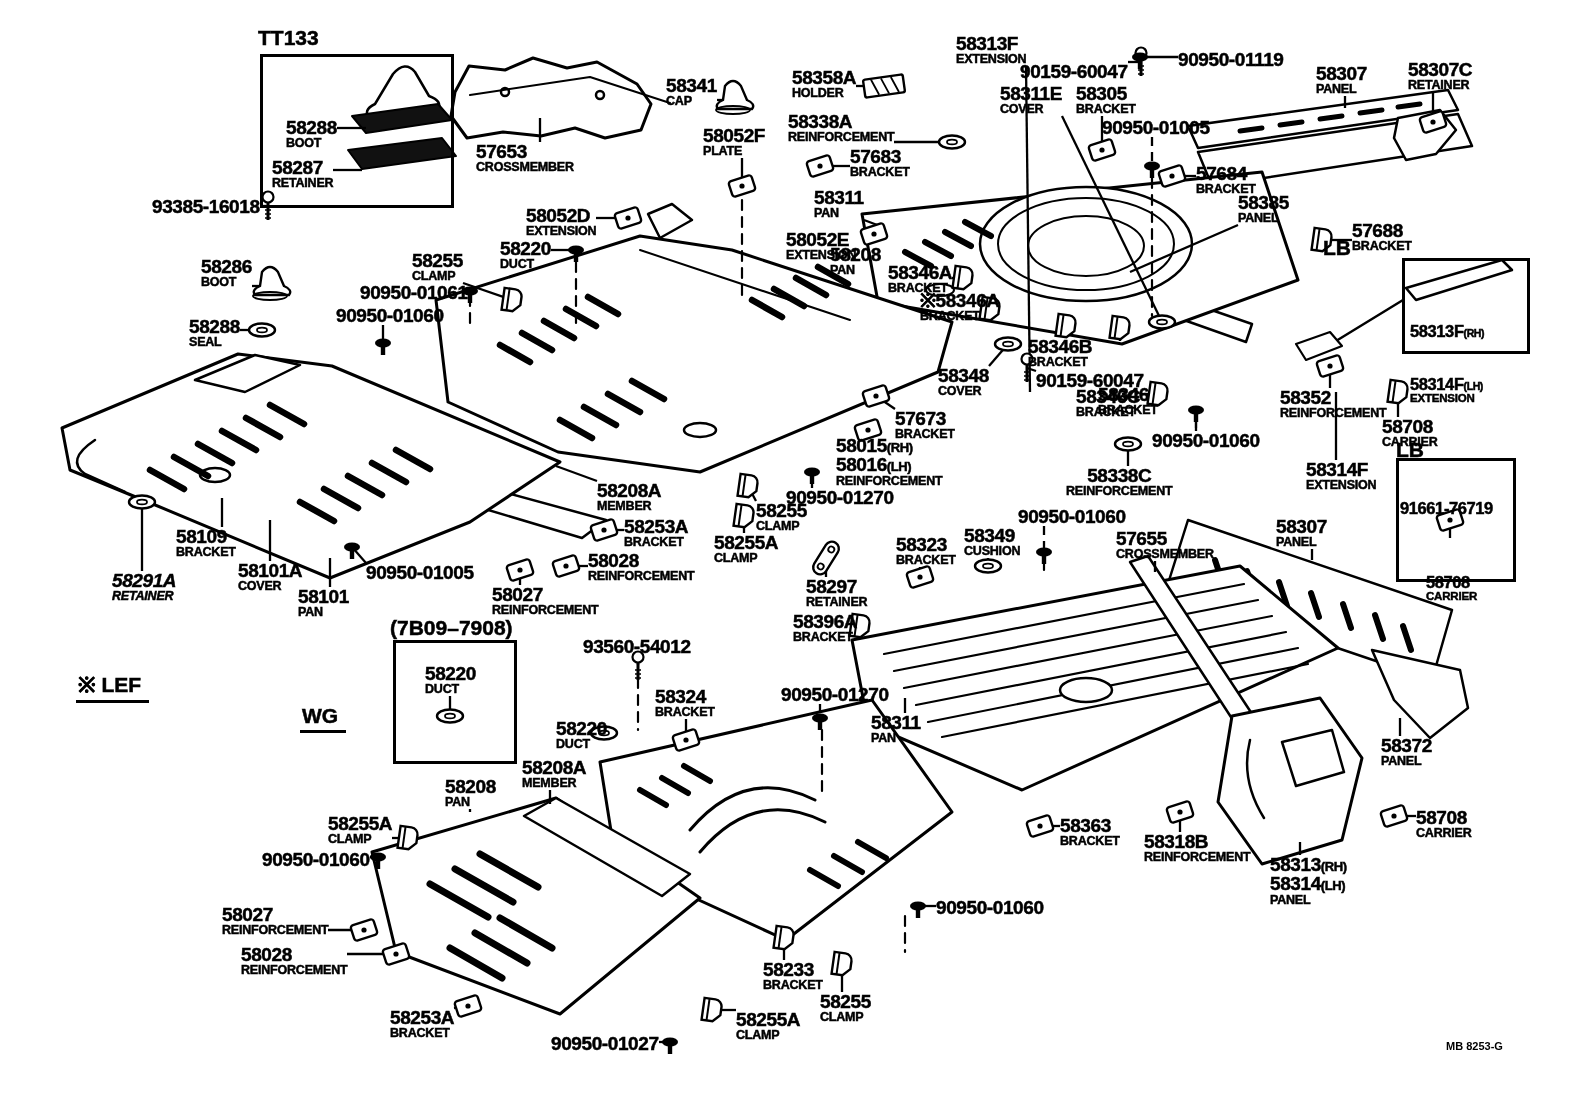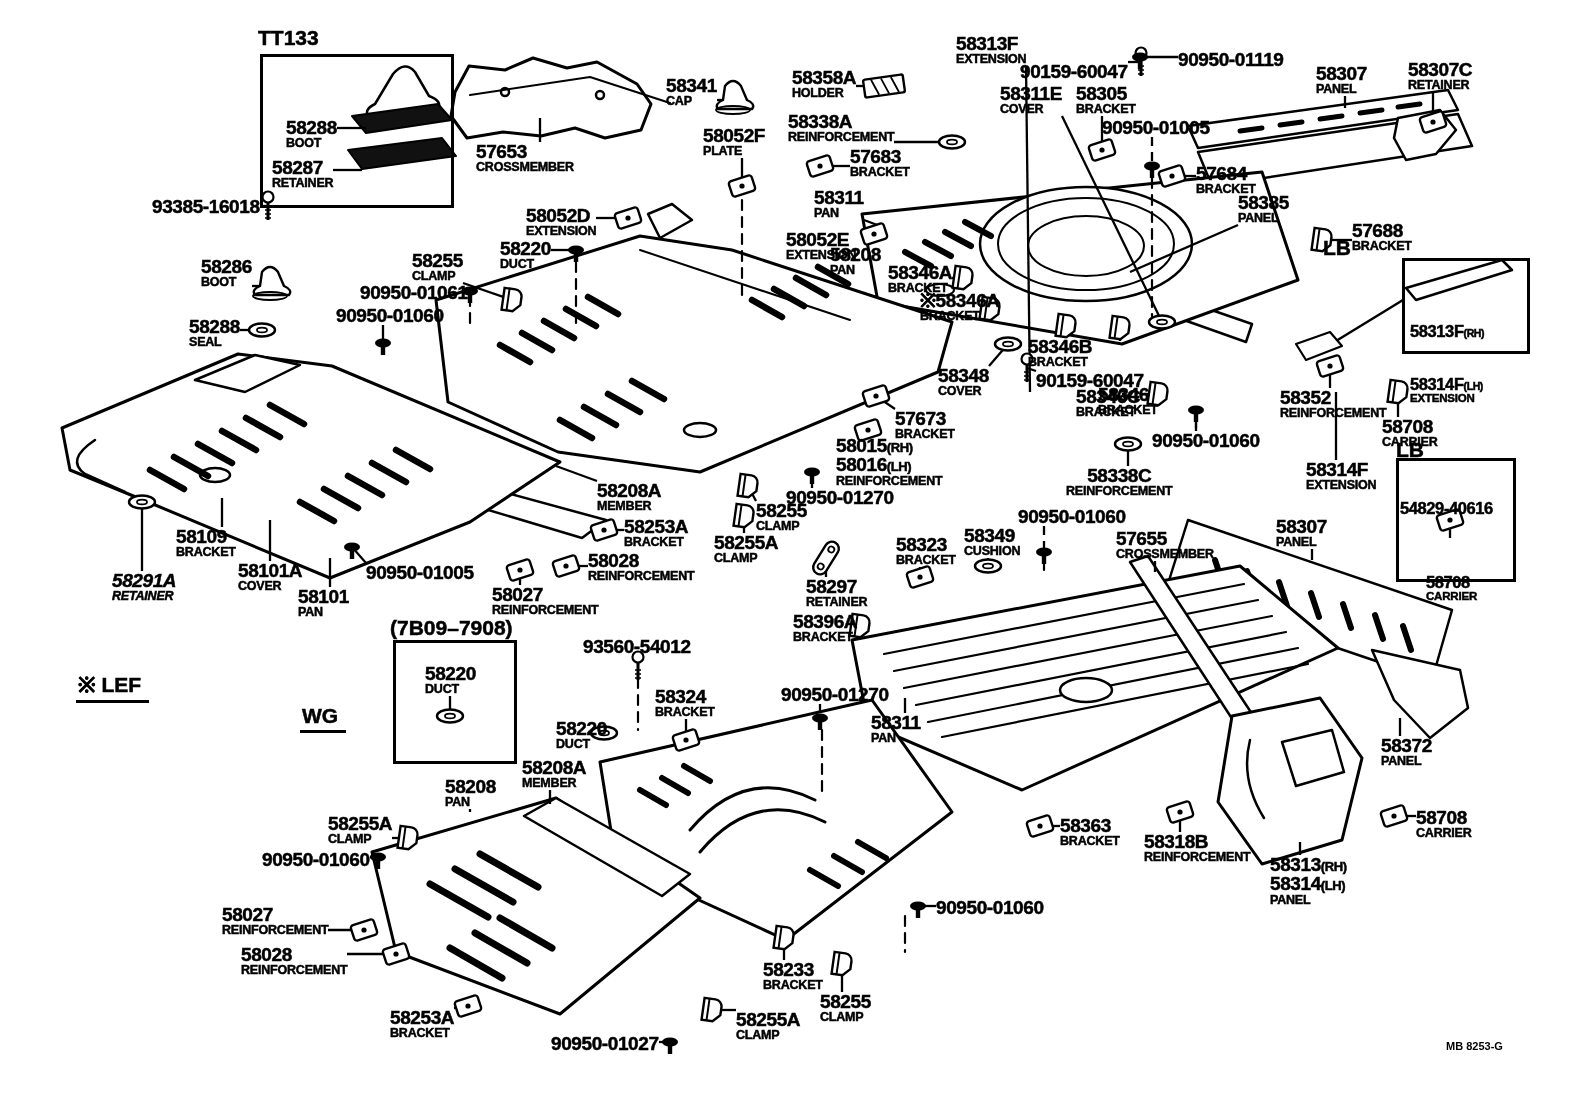--- a/index.html
+++ b/index.html
@@ -654,21 +654,21 @@
       <div class="plabel small" style="left: 1410px; top: 287px;">
         <span class="num">58313F<span class="paren">(RH)</span></span>
         <span class="num">58314F<span class="paren">(LH)</span></span>
         <span class="sub">EXTENSION</span>
       </div>
       <div class="plabel" style="left: 1306px; top: 460px;">
         <span class="num">58314F</span>
         <span class="sub">EXTENSION</span>
       </div>
       <div class="plabel small" style="left: 1400px; top: 464px;">
-        <span class="num">54829-40616</span>
+        <span class="num">91661-76719</span>
       </div>
       <div class="plabel small" style="left: 1426px; top: 538px;">
         <span class="num">58708</span>
         <span class="sub">CARRIER</span>
       </div>
       <div class="plabel" style="left: 1152px; top: 431px;">
         <span class="num">90950-01060</span>
       </div>
       <div class="plabel" style="left: 1066px; top: 466px; text-align: center;">
         <span class="num">58338C</span>

